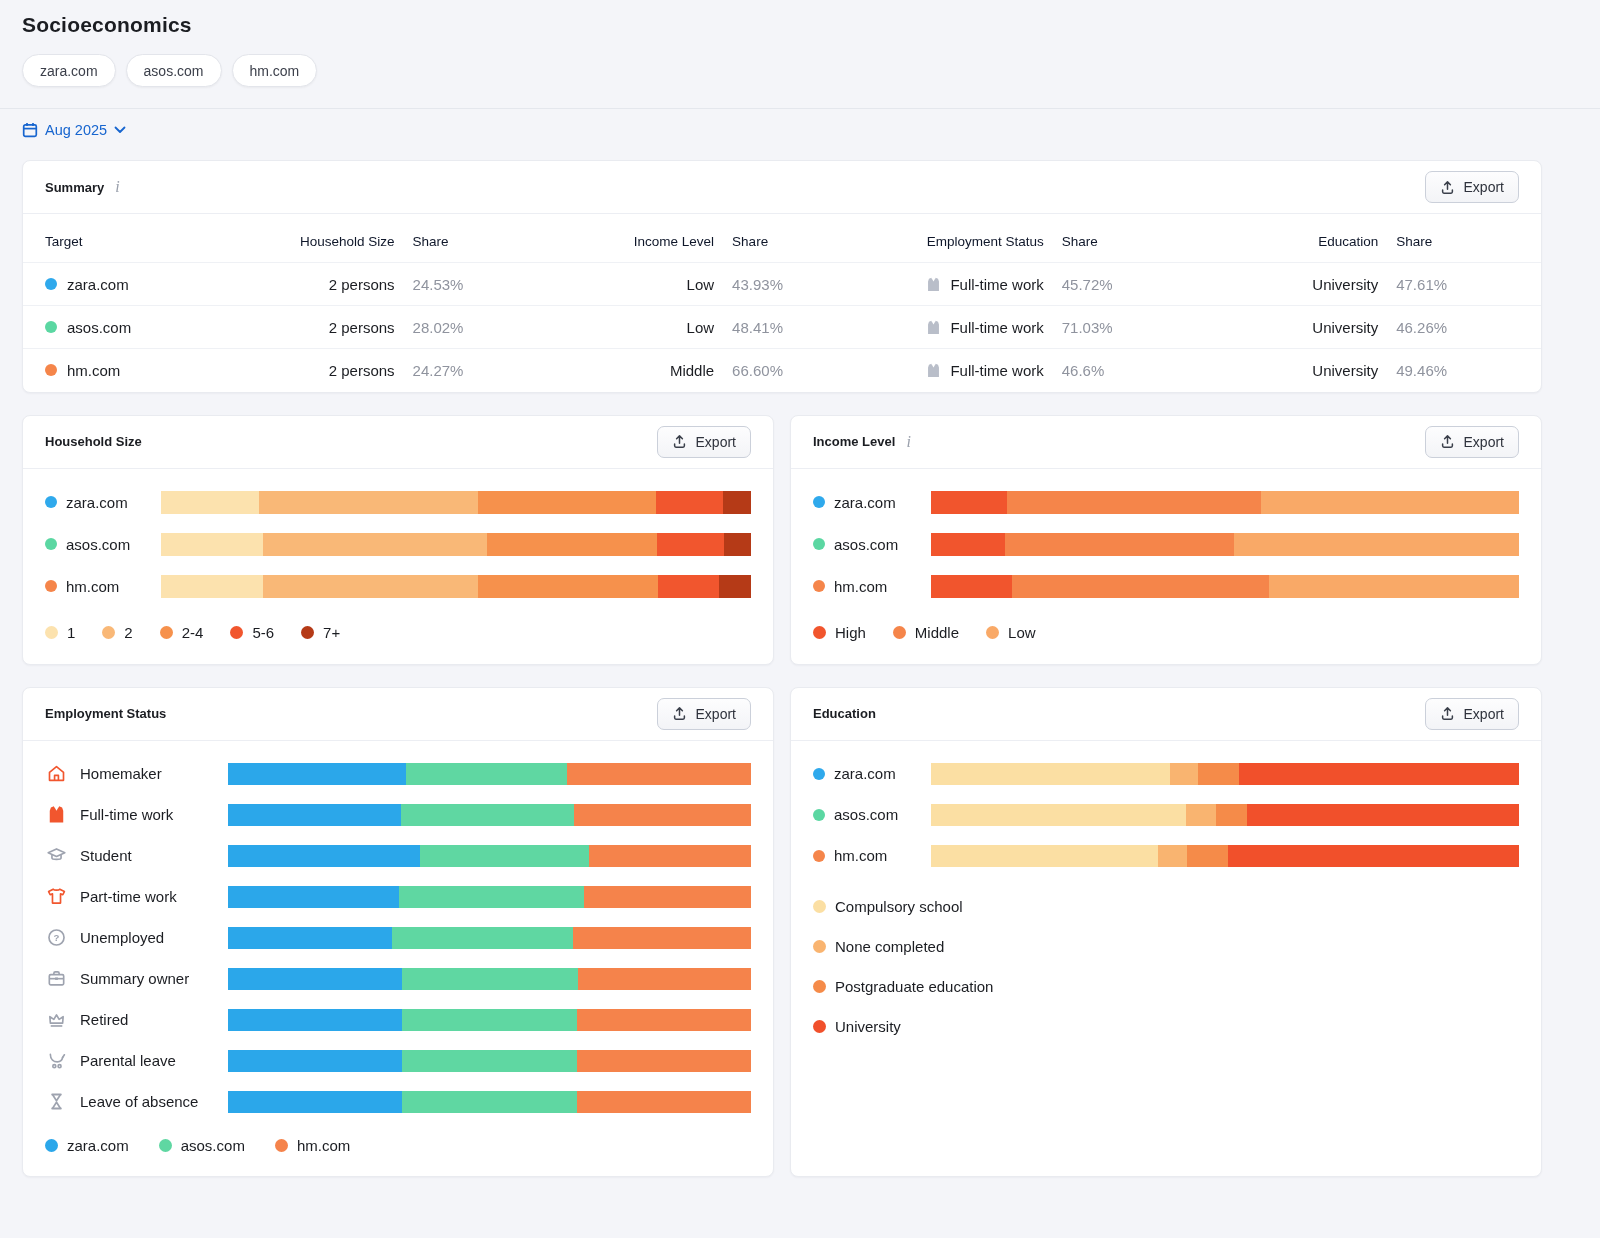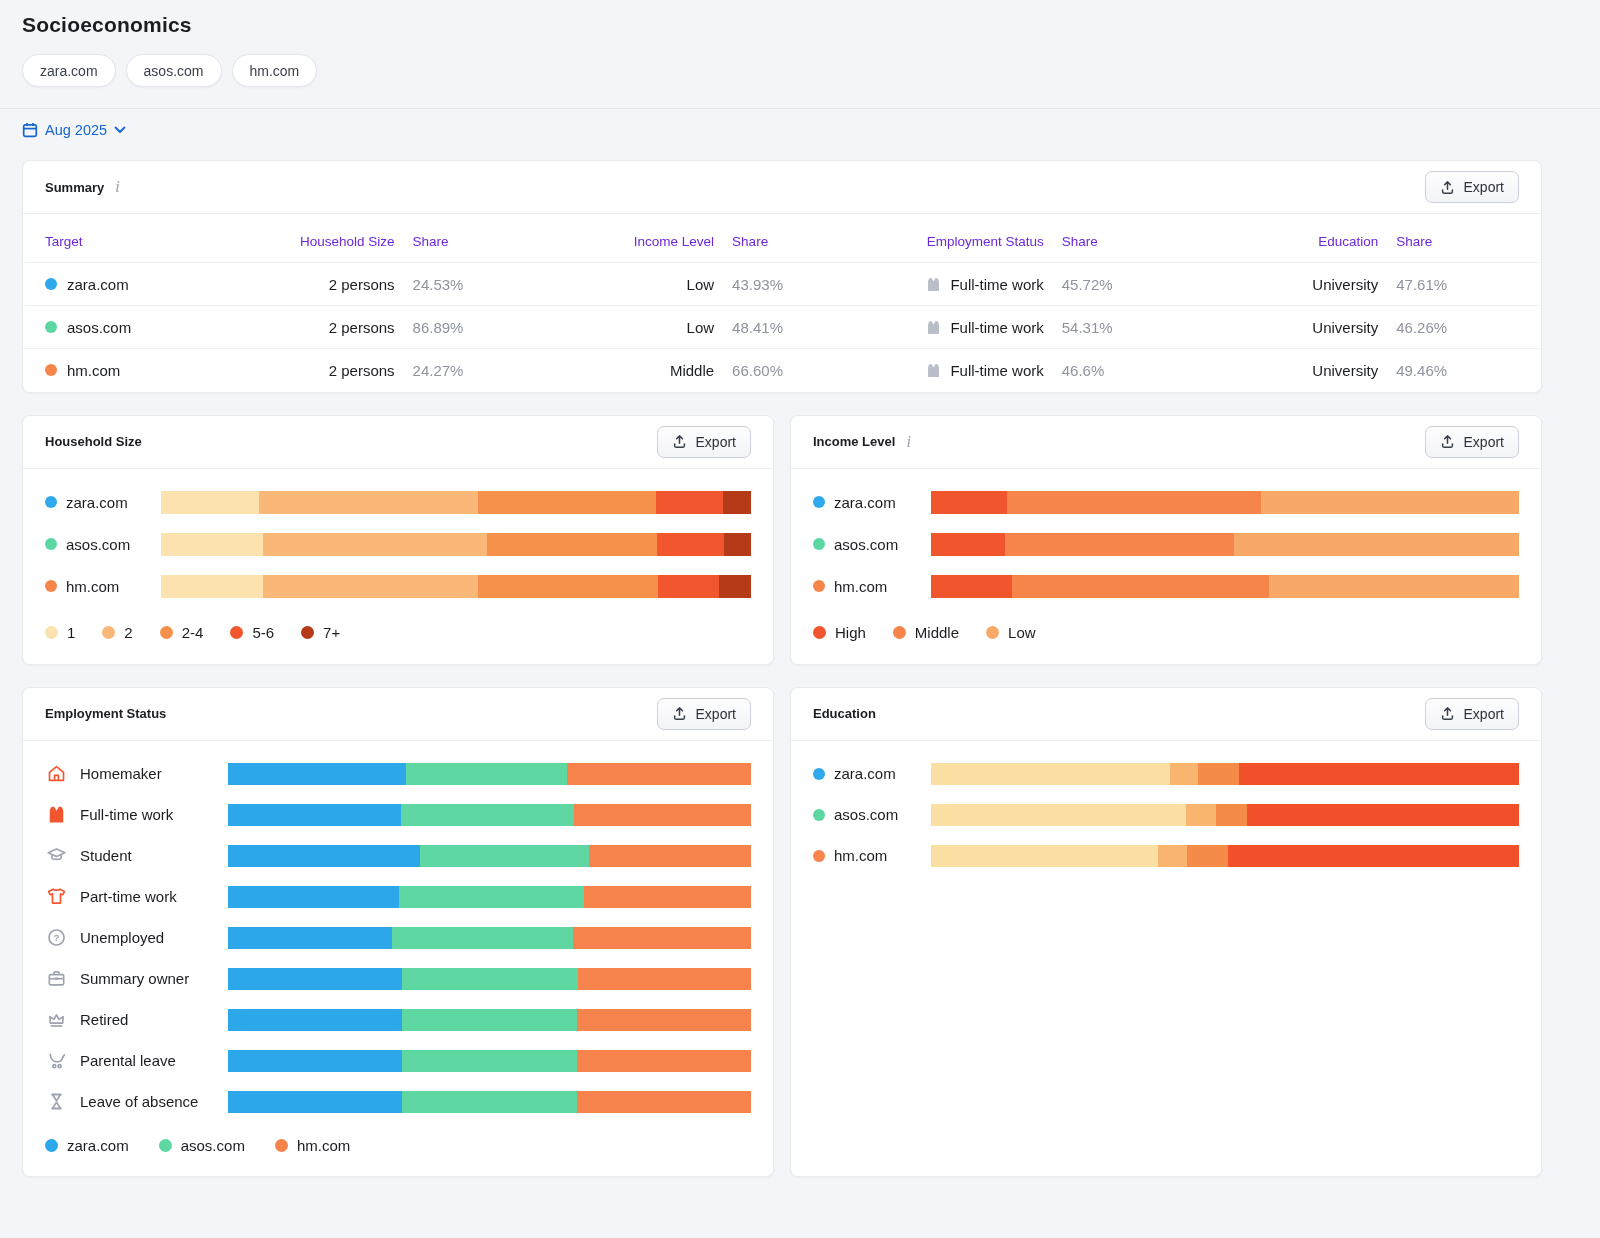--- a/index.html
+++ b/index.html
@@ -47,21 +47,21 @@
     height:32px; padding:0 14px;
     border:1px solid #CBD0DA; border-radius:7px;
     background:linear-gradient(#FDFDFE,#F3F4F7);
     font-size:14px; color:#2E323C; cursor:pointer; font-family:inherit;
   }
   .export-btn svg { display:block; }
 
   
   table.summary { width:100%; border-collapse:collapse; font-size:15px; }
   table.summary th {
-    font-weight:400; font-size:13.5px; color:#6d28d9;
+    font-weight:400; font-size:13.5px; color:#0f172a;
     padding:20px 0 13px 0; white-space:nowrap;
   }
   table.summary td { padding:0; height:43px; white-space:nowrap; }
   table.summary tbody tr { border-top:1px solid #EFF1F5; }
   .al { text-align:left; } .ar { text-align:right; }
   .pad-l { padding-left:18px !important; }
   .first-col { padding-left:22px !important; }
   .share-val { color:#8F939E; }
   .target-cell { display:flex; align-items:center; gap:10px; }
   .dot { width:12px; height:12px; border-radius:50%; flex:none; display:inline-block; }
@@ -196,32 +196,32 @@
           <td class="al pad-l share-val">47.61%</td>
         </tr>
         <tr>
           <td class="first-col">
               <span class="target-cell">
                 <span class="dot" style="background: rgb(91, 215, 162);"></span>
                 <span>asos.com</span>
               </span>
             </td>
           <td class="ar">2 persons</td>
-          <td class="al pad-l share-val">86.89%</td>
+          <td class="al pad-l share-val">28.02%</td>
           <td class="ar">Low</td>
           <td class="al pad-l share-val">48.41%</td>
           <td>
               <span class="emp-cell">
                 <svg width="17" height="17" viewBox="0 0 24 24" fill="#B9BEC9">
                   <use href="#ic-shirt-fill"></use>
                 </svg>
                 <span>Full-time work</span>
               </span>
             </td>
-          <td class="al pad-l share-val">54.31%</td>
+          <td class="al pad-l share-val">71.03%</td>
           <td class="ar">University</td>
           <td class="al pad-l share-val">46.26%</td>
         </tr>
         <tr>
           <td class="first-col">
               <span class="target-cell">
                 <span class="dot" style="background: rgb(245, 133, 74);"></span>
                 <span>hm.com</span>
               </span>
             </td>
@@ -611,16 +611,34 @@
               <span class="dot" style="background: rgb(245, 133, 74);"></span>
               <span>hm.com</span>
             </span>
           <div class="bar h22">
               <span style="flex-grow: 38.6; background: rgb(251, 223, 163);"></span>
               <span style="flex-grow: 5; background: rgb(249, 180, 112);"></span>
               <span style="flex-grow: 6.9; background: rgb(245, 139, 73);"></span>
               <span style="flex-grow: 49.5; background: rgb(241, 80, 43);"></span>
             </div>
         </div>
+        <div class="legend-v">
+          <span class="legend-item">
+              <span class="ldot" style="background: rgb(251, 223, 163);"></span>
+              <span>Compulsory school</span>
+            </span>
+          <span class="legend-item">
+              <span class="ldot" style="background: rgb(249, 180, 112);"></span>
+              <span>None completed</span>
+            </span>
+          <span class="legend-item">
+              <span class="ldot" style="background: rgb(245, 139, 73);"></span>
+              <span>Postgraduate education</span>
+            </span>
+          <span class="legend-item">
+              <span class="ldot" style="background: rgb(241, 80, 43);"></span>
+              <span>University</span>
+            </span>
+        </div>
       </div>
     </div>
   </div>
 </div>
 
 </body></html>

